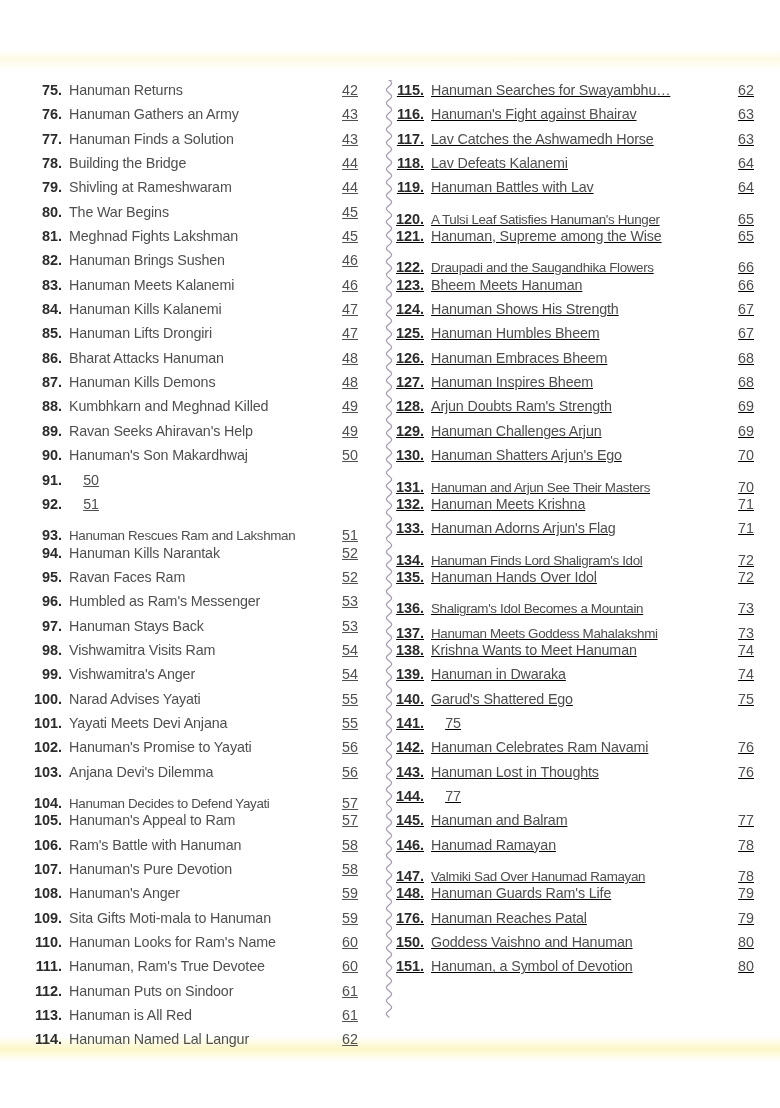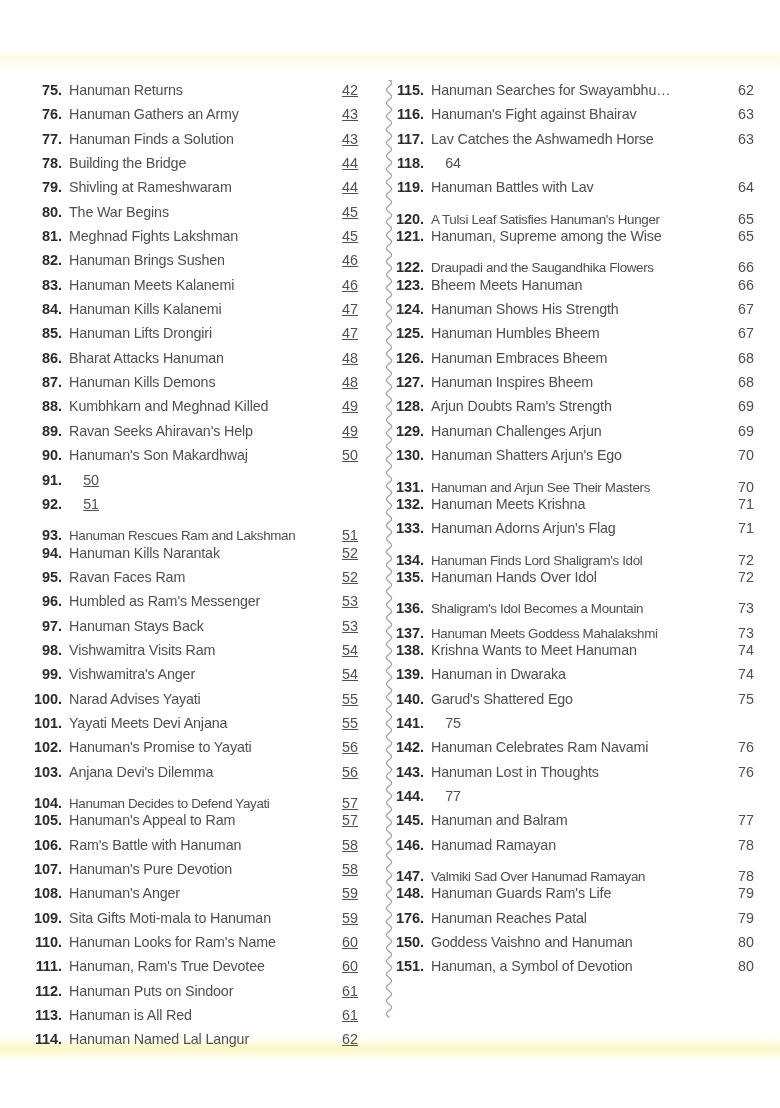--- a/index.html
+++ b/index.html
@@ -55,21 +55,21 @@
     display: flex;
     flex-direction: row;
     align-items: flex-start;
   }
 
   .column {
     display: flex;
     flex-direction: column;
   }
   .col-left  { width: 362px; padding-left: 22px; box-sizing: border-box; }
-  .col-right { width: 394px; padding-left: 22px; box-sizing: border-box; }
+  .col-right { width: 394px; padding-left: 22px; box-sizing: border-box; text-decoration: underline; }
 
   
   .divider {
     position: absolute;
     left: 381px;
     top: 80px;
     width: 16px;
     height: 938px;
   }
 
@@ -388,20 +388,21 @@
         </div>
         <div class="entry">
           <span class="num">117</span>
           <span class="dot">.</span>
           <span class="title">Lav Catches the Ashwamedh Horse</span>
           <span class="pg">63</span>
         </div>
         <div class="entry">
           <span class="num">118</span>
           <span class="dot">.</span>
+          <span class="title">Lav Defeats Kalanemi</span>
           <span class="pg">64</span>
         </div>
         <div class="entry">
           <span class="num">119</span>
           <span class="dot">.</span>
           <span class="title">Hanuman Battles with Lav</span>
           <span class="pg">64</span>
         </div>
         <div class="entry tight">
           <span class="num">120</span>

